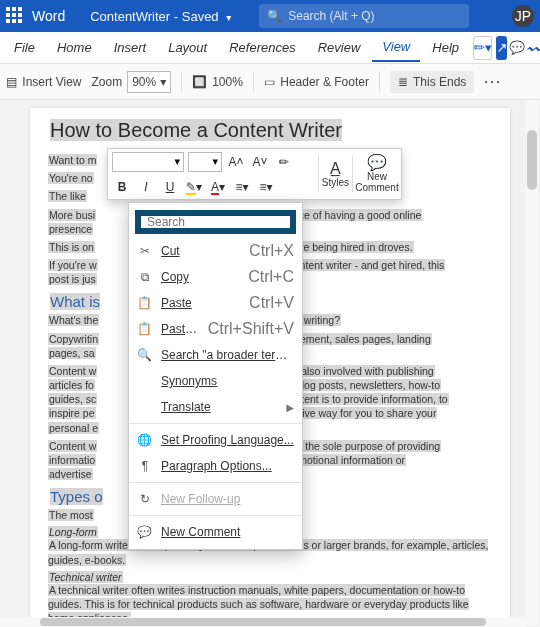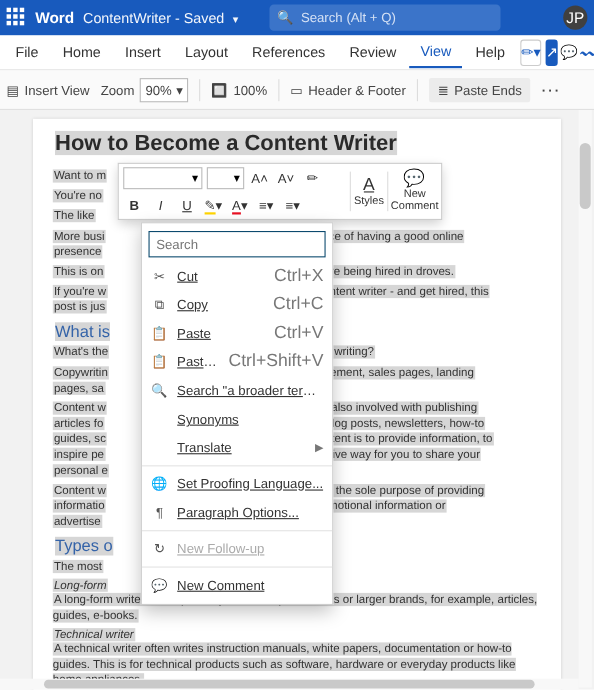--- a/index.html
+++ b/index.html
@@ -1,62 +1,62 @@
 <!DOCTYPE html>
 <html><head>
 <meta charset="utf-8">
 <style>
   * { box-sizing: border-box; margin: 0; padding: 0; }
   body { font-family: "Segoe UI", Arial, sans-serif; font-size: 12px; width: 540px; height: 627px; overflow: hidden; background: #fff; position: relative; }
   .titlebar { background: #185abd; color: #fff; display: flex; align-items: center; height: 32px; padding: 0 6px; gap: 8px; }
   .waffle { width: 18px; height: 18px; display: grid; grid-template-columns: repeat(3,4px); grid-template-rows: repeat(3,4px); gap: 2px; }
   .waffle span { background: #fff; width: 4px; height: 4px; }
-  .app-name { font-weight: 700; font-size: 14px; }
-  .filename { font-size: 13px; opacity: .95; }
+  .app-name { font-weight: 400; font-size: 14px; }
+  .filename { font-size: 13px; opacity: .95; margin-left: 17px; }
   .dropdown-caret::after { content:"▾"; font-size:10px; margin-left:4px; }
   .searchbar { flex:1; margin-left: 20px; }
   .searchbar-inner { background:#3b74c9; border-radius:4px; height:24px; display:flex; align-items:center; color:#d6e2f5; padding:0 8px; gap:6px; font-size:12px; width: 210px;}
   .avatar { width:22px; height:22px; border-radius:50%; background:#404040; display:flex; align-items:center; justify-content:center; color:#fff; font-size:14px; margin-left:auto; }
   .menubar { display:flex; align-items:center; height:32px; border-bottom:1px solid #e0e0e0; padding:0 4px; gap:2px; font-size:13px; color:#333; }
-  .menubar .tab { padding: 6px 10px; cursor:pointer; }
+  .menubar .tab { padding: 6px 10px; cursor:pointer;font-style:italic; }
   .menubar .tab.active { border-bottom: 2px solid #185abd; color:#185abd; }
   .menubar .spacer { flex:1; }
   .menubar .iconbtn { width:26px; height:24px; display:flex; align-items:center; justify-content:center; color:#185abd; border-radius:3px;}
   .menubar .iconbtn.share { background:#185abd; color:#fff; }
   .toolbar { display:flex; align-items:center; height:36px; border-bottom:1px solid #e0e0e0; padding:0 6px; gap:10px; color:#444; font-size:12px; background:#fafafa;}
   .toolbar .grp { display:flex; align-items:center; gap:5px; }
   .toolbar .sep { width:1px; height:20px; background:#ddd; }
   .zoomdrop { border:1px solid #bbb; height:22px; display:flex; align-items:center; padding:0 4px; gap:4px; background:#fff;}
   .btn-pageends { background:#ececec; padding:4px 8px; border-radius:2px;}
   .canvas { position:absolute; top:100px; left:0; right:0; bottom:0; background:#f2f2f2; overflow:hidden; }
   .scrollbar-v { position:absolute; right:2px; top:100px; bottom:2px; width:12px; background:#f8f8f8; }
   .scrollbar-v .thumb { position:absolute; top:30px; width:10px; left:1px; height:60px; background:#c9c9c9; border-radius:5px; }
   .scrollbar-h { position:absolute; left:0; right:14px; bottom:0; height:10px; background:#f8f8f8;}
   .scrollbar-h .thumb { position:absolute; left:40px; right:40px; top:1px; height:8px; background:#c9c9c9; border-radius:4px;}
   .page { background:#fff; margin: 8px 30px; padding: 10px 18px; box-shadow: 0 0 3px rgba(0,0,0,0.15); position:relative; height: 560px; }
   .sel { background:#d6d6d6; }
-  .doc-title { font-size:20px; color:#2a2a2a; font-weight:700; margin-bottom:10px; padding:1px 2px;}
+  .doc-title { font-size:20px; color:#2a2a2a; font-weight:400; margin-bottom:10px; padding:1px 2px;}
   .doc-h2 { font-size:15px; color:#3463a8; margin-top:6px; margin-bottom:2px; padding:1px 2px;}
   .doc-p { font-size:10.5px; color:#333; line-height:1.35; margin-bottom:4px; }
   .doc-p span, .doc-i span { padding:0 1px; }
   .doc-i { font-style:italic; font-size:10.5px; color:#333; margin-top:4px;}
   
   .minitoolbar { position:absolute; top:148px; left:107px; background:#fff; border:1px solid #ccc; box-shadow:0 4px 10px rgba(0,0,0,.2); width:295px; height:52px; z-index:30; display:flex; flex-direction:column; }
   .minitoolbar .row { display:flex; align-items:center; height:26px; padding:0 4px; gap:4px; }
   .minitoolbar .combo { border:1px solid #bbb; height:20px; font-size:11px; display:flex; align-items:center; justify-content:flex-end; padding:0 3px; background:#fff;}
   .minitoolbar .combo.font { width:72px; }
   .minitoolbar .combo.size { width:34px; }
   .minitoolbar .tbtn { width:20px; height:20px; display:flex; align-items:center; justify-content:center; font-size:12px; color:#333;}
   .minitoolbar .stack { display:flex; flex-direction:column; align-items:center; justify-content:center; font-size:10px; color:#333; padding: 0 3px;}
   .minitoolbar .stack .ic { font-size:16px; line-height:1;}
   .minitoolbar .vsep { width:1px; height:36px; background:#ddd; align-self:center;}
   
   .contextmenu { position:absolute; top:202px; left:128px; width:175px; background:#fff; border:1px solid #ccc; box-shadow:0 6px 16px rgba(0,0,0,.25); z-index:40; padding:4px 0; font-size:12px; color:#333;}
   .contextmenu .search { margin:3px 6px 4px; }
-  .contextmenu .search input { width:100%; height:24px; border:1px solid #0c4a6e; padding:0 6px; font-size:12px; outline:none; }
+  .contextmenu .search input { width:100%; height:24px; border:6px solid #0c4a6e; padding:0 6px; font-size:12px; outline:none; }
   .contextmenu .mi { display:flex; align-items:center; height:26px; padding:0 8px; gap:8px; }
   .contextmenu .mi .ic { width:16px; text-align:center; color:#555; font-size:12px;}
   .contextmenu .mi .lbl { flex:1; overflow:hidden; white-space:nowrap; text-overflow:ellipsis;text-decoration:underline;}
   .contextmenu .mi .sc { color:#777; font-size:16px;}
   .contextmenu .mi .arw { color:#777; font-size:10px;}
   .contextmenu hr { border:none; border-top:1px solid #e3e3e3; margin:3px 0;}
   .contextmenu .disabled { color:#aaa; }
   .pen { display:inline-block; transform: rotate(-45deg); }
   .ul-a { position:relative; }
   .ul-a::after{ content:""; position:absolute; left:0; right:0; bottom:-1px; height:2px; background:#e81123;}
@@ -126,21 +126,21 @@
     <span>100%</span>
   </div>
   <div class="sep"></div>
   <div class="grp">
     <span>▭</span>
     <span>Header &amp; Footer</span>
   </div>
   <div class="sep"></div>
   <div class="grp btn-pageends">
     <span>≣</span>
-    <span>Paste Ends</span>
+    <span>This Ends</span>
   </div>
   <div class="grp" style="font-weight:bold; letter-spacing:2px;">···</div>
 </div>
 
 <div class="canvas">
   <div class="page">
     <div class="doc-title"><span class="sel">How to Become a Content Writer</span></div>
 
     <div class="doc-p"><span class="sel">Want to m</span></div>
     <div class="doc-p"><span class="sel">You're no</span></div>

